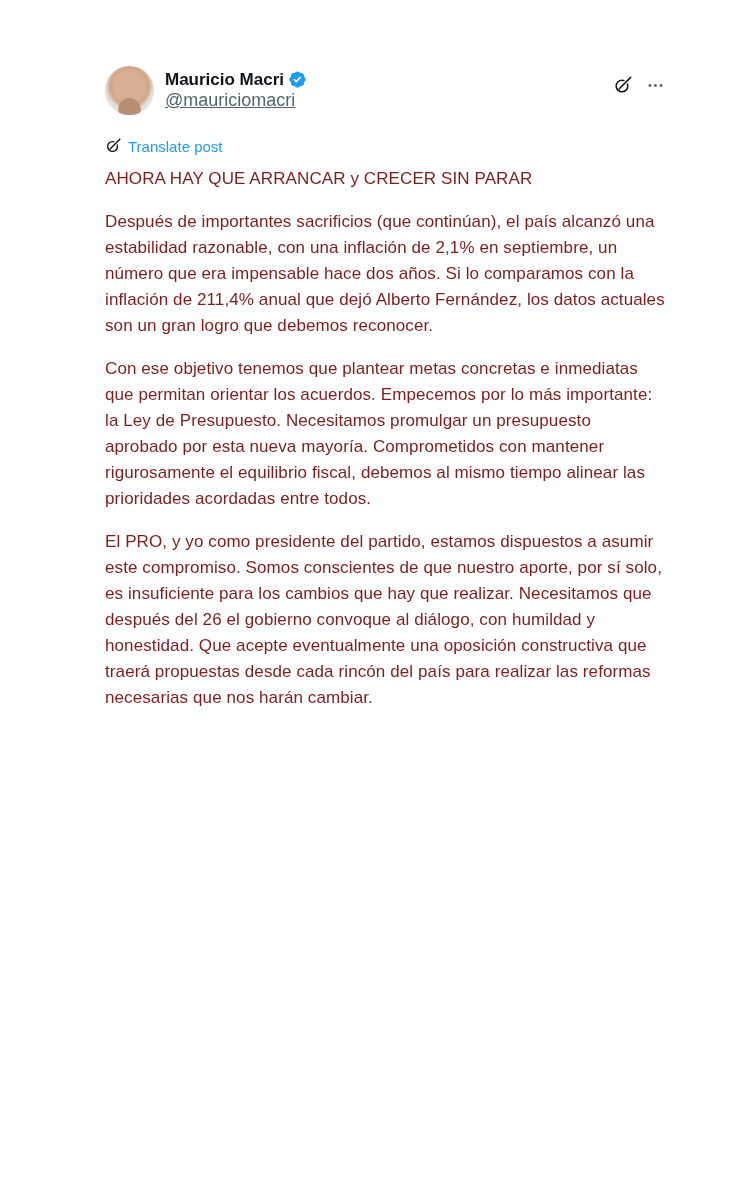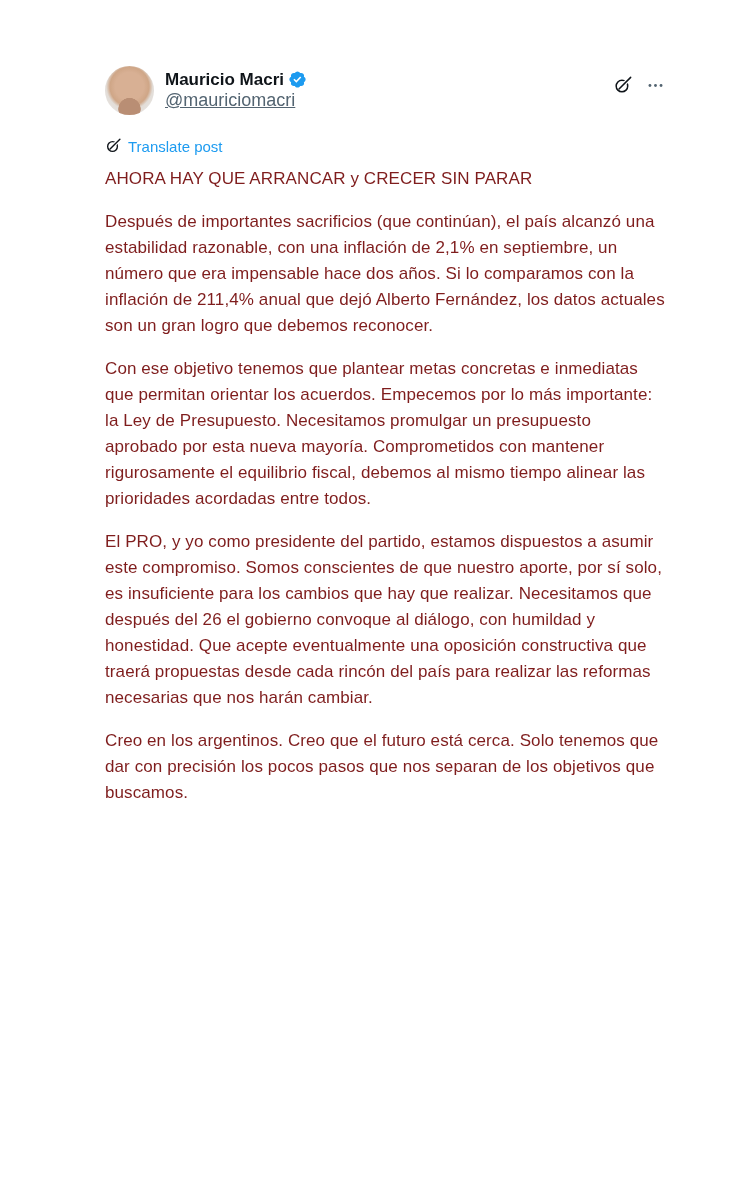--- a/index.html
+++ b/index.html
@@ -146,19 +146,18 @@
         </span>
         <span class="translate-label">Translate post</span>
       </div>
 
       <div class="post-body">
         <p class="post-title">AHORA HAY QUE ARRANCAR y CRECER SIN PARAR</p>
         <div class="paragraphs">
             <p class="post-paragraph">Después de importantes sacrificios (que continúan), el país alcanzó una estabilidad razonable, con una inflación de 2,1% en septiembre, un número que era impensable hace dos años. Si lo comparamos con la inflación de 211,4% anual que dejó Alberto Fernández, los datos actuales son un gran logro que debemos reconocer.</p>
             <p class="post-paragraph">Con ese objetivo tenemos que plantear metas concretas e inmediatas que permitan orientar los acuerdos. Empecemos por lo más importante: la Ley de Presupuesto. Necesitamos promulgar un presupuesto aprobado por esta nueva mayoría. Comprometidos con mantener rigurosamente el equilibrio fiscal, debemos al mismo tiempo alinear las prioridades acordadas entre todos.</p>
             <p class="post-paragraph">El PRO, y yo como presidente del partido, estamos dispuestos a asumir este compromiso. Somos conscientes de que nuestro aporte, por sí solo, es insuficiente para los cambios que hay que realizar. Necesitamos que después del 26 el gobierno convoque al diálogo, con humildad y honestidad. Que acepte eventualmente una oposición constructiva que traerá propuestas desde cada rincón del país para realizar las reformas necesarias que nos harán cambiar.</p>
-            <p class="post-paragraph">Creo en los argentinos. Creo que el futuro está cerca. Solo tenemos que dar con precisión los pocos pasos que nos separan de los objetivos que buscamos.</p>
           </div>
       </div>
 
     </div>
   </article>
 </div>
 
 </body></html>

